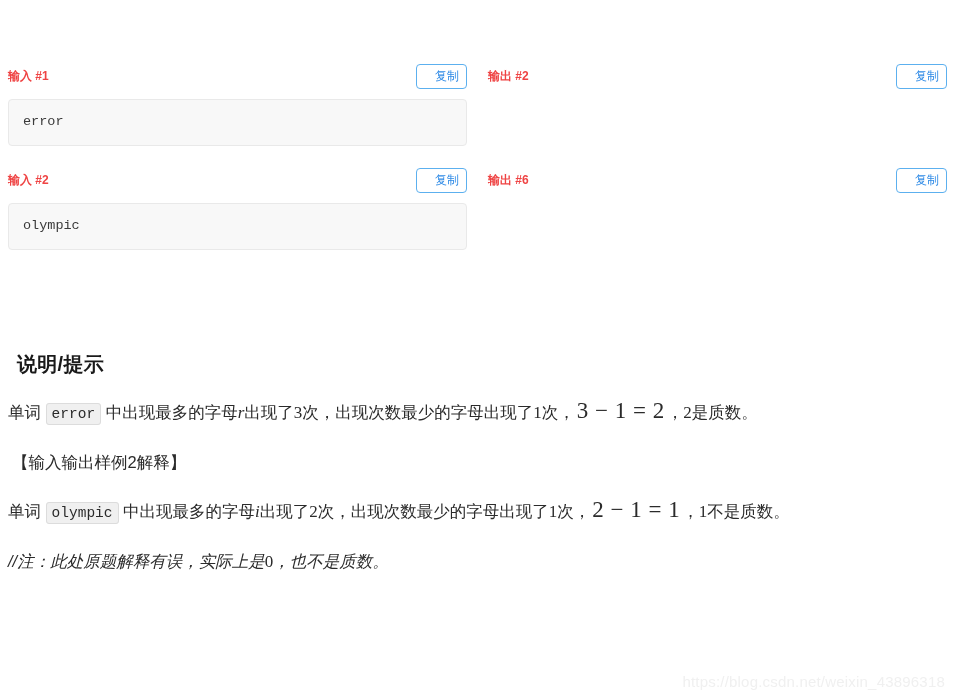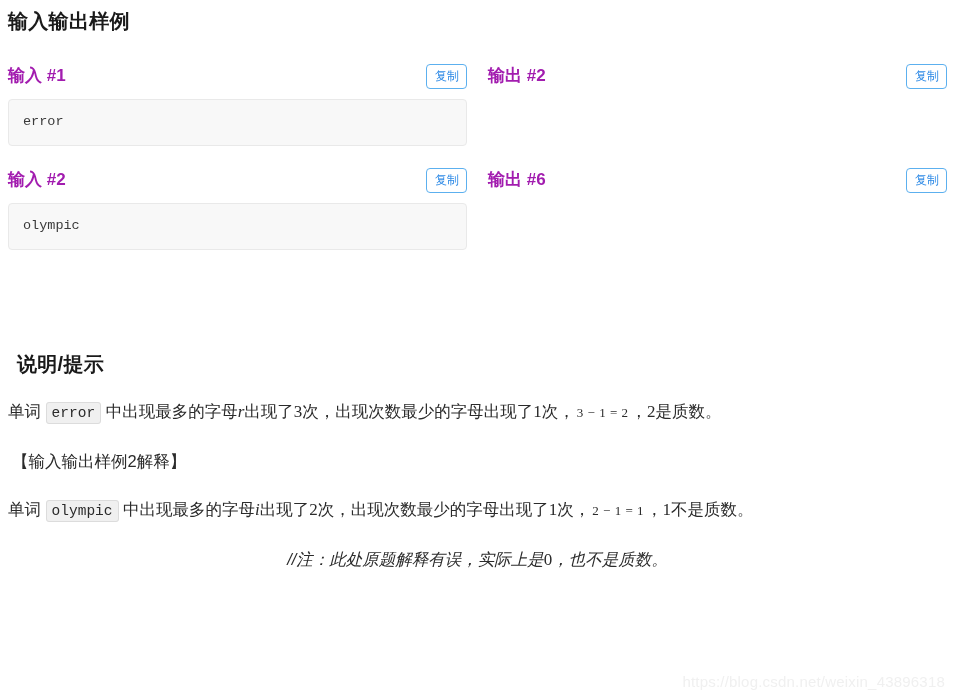--- a/index.html
+++ b/index.html
@@ -55,33 +55,33 @@
   .sample-col { width: 459px; box-sizing: border-box; }
 
   .sample-head {
     display: flex;
     align-items: center;
     justify-content: space-between;
     height: 28px;
     margin-bottom: 9px;
   }
   .sample-label {
-    font-size: 17px;
+    font-size: 12px;
     font-weight: bold;
-    color: #a21caf;
+    color: #ef4444;
     line-height: 20px;
   }
   .copy-btn {
     font-size: 12px;
     line-height: 1;
     color: #2e8ae6;
     background: #ffffff;
     border: 1px solid #5cb0ef;
     border-radius: 4px;
-    padding: 5px 7px 6px 8px;
+    padding: 5px 7px 6px 18px;
     cursor: pointer;
     font-family: "Liberation Sans", sans-serif;
     box-sizing: border-box;
   }
 
   .code-box {
     background: #f8f8f8;
     border: 1px solid #e9e9e9;
     border-radius: 4px;
     box-sizing: border-box;
@@ -105,21 +105,21 @@
   }
   .para {
     font-size: 16.5px;
     line-height: 26px;
     color: #2b2b2b;
     margin: 0 0 0 0;
     white-space: nowrap;
   }
   .para + .para { margin-top: 22px; }
   .para.bracket { padding-left: 4px; }
-  .para.note { font-style: italic; text-align: center; }
+  .para.note { font-style: italic; }
   .para.tail { font-size: 16px; }
 
   code.inline {
     font-family: "Liberation Mono", monospace;
     font-size: 14.5px;
     background: #f0f0f0;
     border: 1px solid #dcdcdc;
     border-radius: 3px;
     padding: 2px 5px;
     color: #2a2a2a;
@@ -131,21 +131,21 @@
     font-style: italic;
     font-size: 17px;
   }
   .mn {
     font-family: "Liberation Serif", serif;
     font-style: normal;
     font-size: 17px;
   }
   .math {
     font-family: "Liberation Serif", serif;
-    font-size: 13px;
+    font-size: 23px;
     letter-spacing: 0.5px;
     padding: 0 2px;
   }
 
   
   .watermark {
     position: absolute;
     right: 10px;
     bottom: 8px;
     font-size: 15px;
@@ -153,21 +153,20 @@
     letter-spacing: 0.2px;
     user-select: none;
     white-space: nowrap;
   }
 </style>
 </head>
 <body>
 
 <div class="page">
 
-  <h2 class="section-title" id="io-title">输入输出样例</h2>
 
   <div class="samples">
 
     <div class="sample-row">
 
       <div class="sample-col">
         <div class="sample-head">
           <span class="sample-label">输入 #1</span>
           <button class="copy-btn">复制</button>
         </div>

